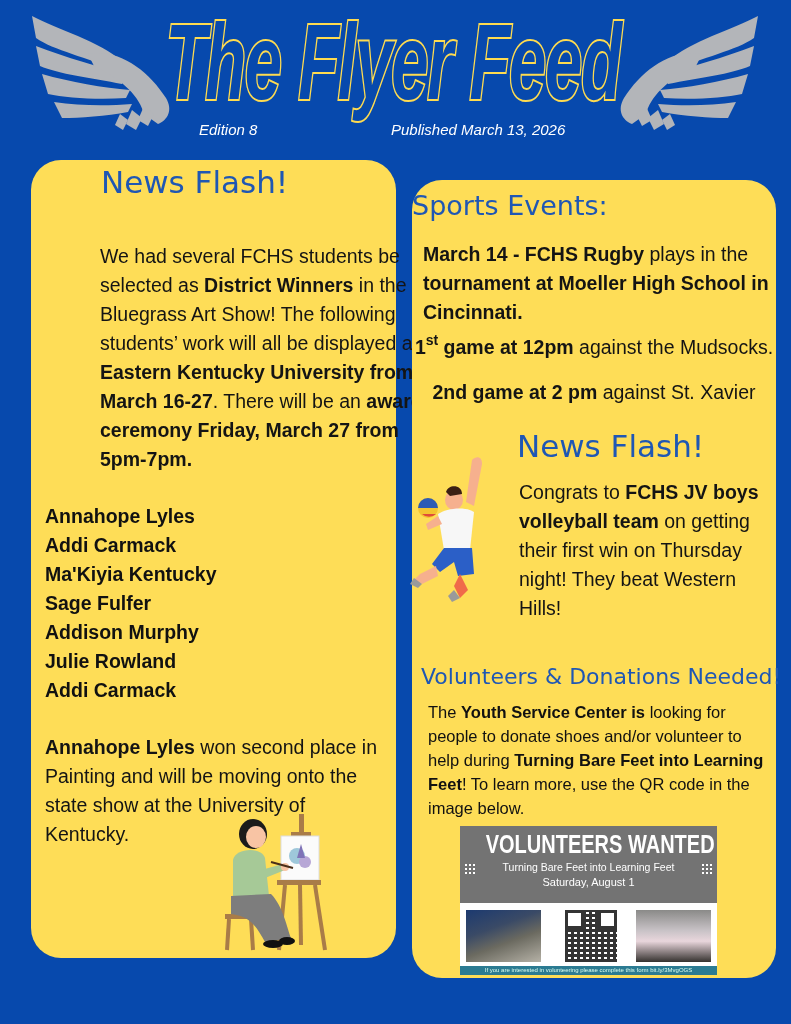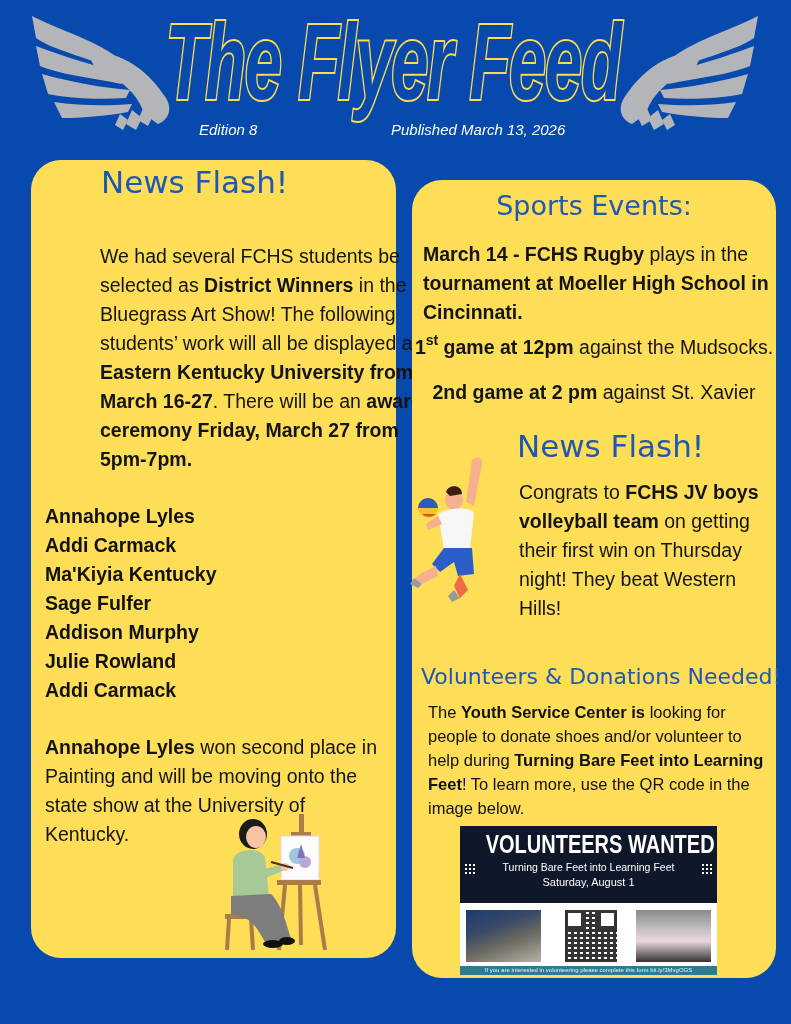--- a/index.html
+++ b/index.html
@@ -56,40 +56,40 @@
   
   .lc-flash { left: 70px; top: 4px; font-size: 31px; }
   .lc-sub   { left: 5px;  top: 44px; font-size: 20.5px; white-space: nowrap; }
   .lc-para  { left: 26px; top: 82px; width: 345px; margin-left: 43px; }
   .lc-names { left: 14px; top: 342px; width: 340px; font-weight: 700; }
   .lc-names div { font-size: 19.5px; line-height: 29px; }
   .lc-final { left: 14px; top: 573px; width: 345px; }
   .painter { position: absolute; left: 190px; top: 650px; width: 115px; height: 145px; }
 
   
-  .rc-sports { left: 0; width: 364px; top: 10px; text-align: center; font-size: 27px; }
+  .rc-sports { left: 0; width: 364px; top: 10px; font-size: 27px; }
   .rc-rugby  { left: 11px; top: 60px; width: 350px; }
   .rc-center { left: 0; width: 364px; text-align: center; }
   .rc-g1 { top: 146px; }
   .rc-g2 { top: 198px; }
   .rc-g1 sup { font-size: 14px; vertical-align: 9px; }
   .rc-flash { left: 105px; top: 248px; font-size: 31px; }
   .rc-vb { left: 107px; top: 298px; width: 250px; }
   .volley { position: absolute; left: -2px; top: 270px; width: 80px; height: 160px; }
   .rc-vol-title { left: 9px; top: 484px; font-size: 22px; white-space: nowrap; }
   .rc-vol-body { left: 16px; top: 520px; width: 340px; font-size: 16.5px; line-height: 24px; }
 
   
   .flyer {
     position: absolute; left: 48px; top: 646px; width: 257px; height: 149px;
     background: #fff; overflow: hidden;
   }
   .flyer-top {
     position: absolute; left: 0; top: 0; width: 257px; height: 77px;
-    background: #0f172a; color: #fff; text-align: center;
+    background: #737373; color: #fff; text-align: center;
   }
   .flyer-head {
     font-weight: 700; font-size: 25px; letter-spacing: 0px; margin-top: 4px;
     transform: scaleX(0.8); white-space: nowrap; line-height: 28px;
   }
   .flyer-sub { font-size: 10.5px; line-height: 15px; margin-top: 2px; }
   .flyer-date { font-size: 11px; line-height: 15px; }
   .dots { position: absolute; top: 37px; width: 12px; height: 12px;
     background-image: radial-gradient(#fff 1.2px, transparent 1.4px);
     background-size: 4px 4px; }

